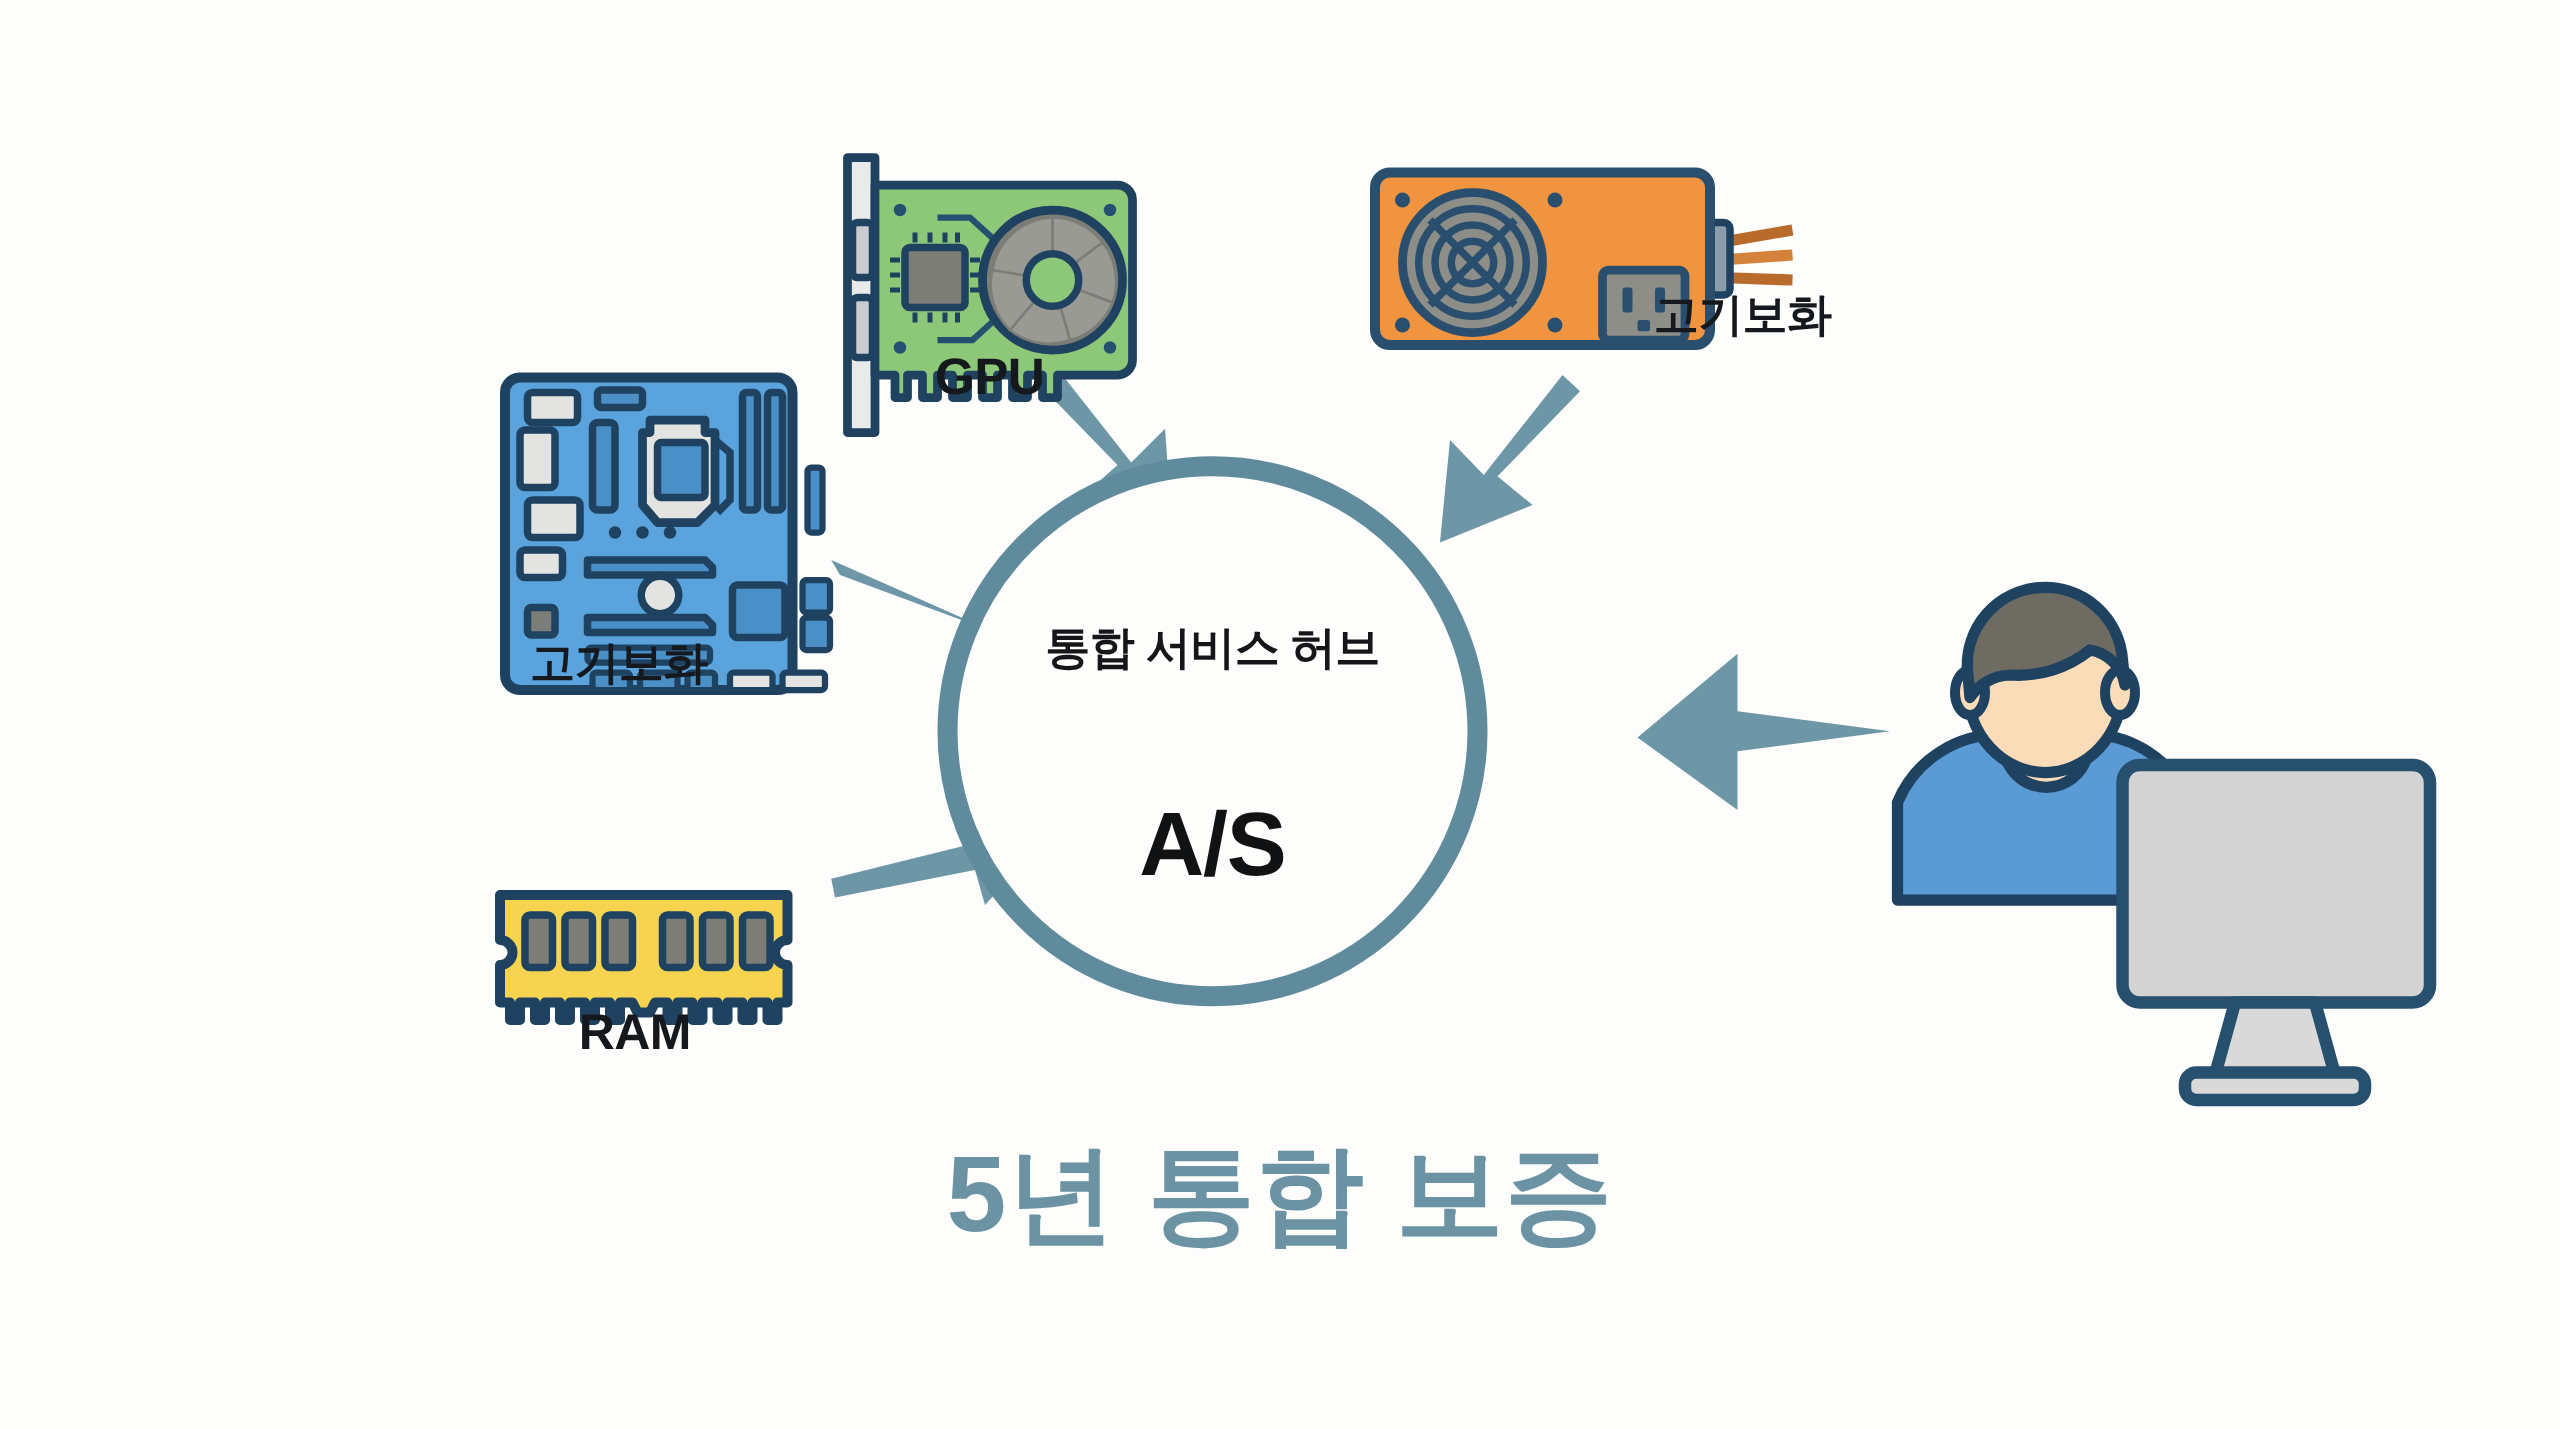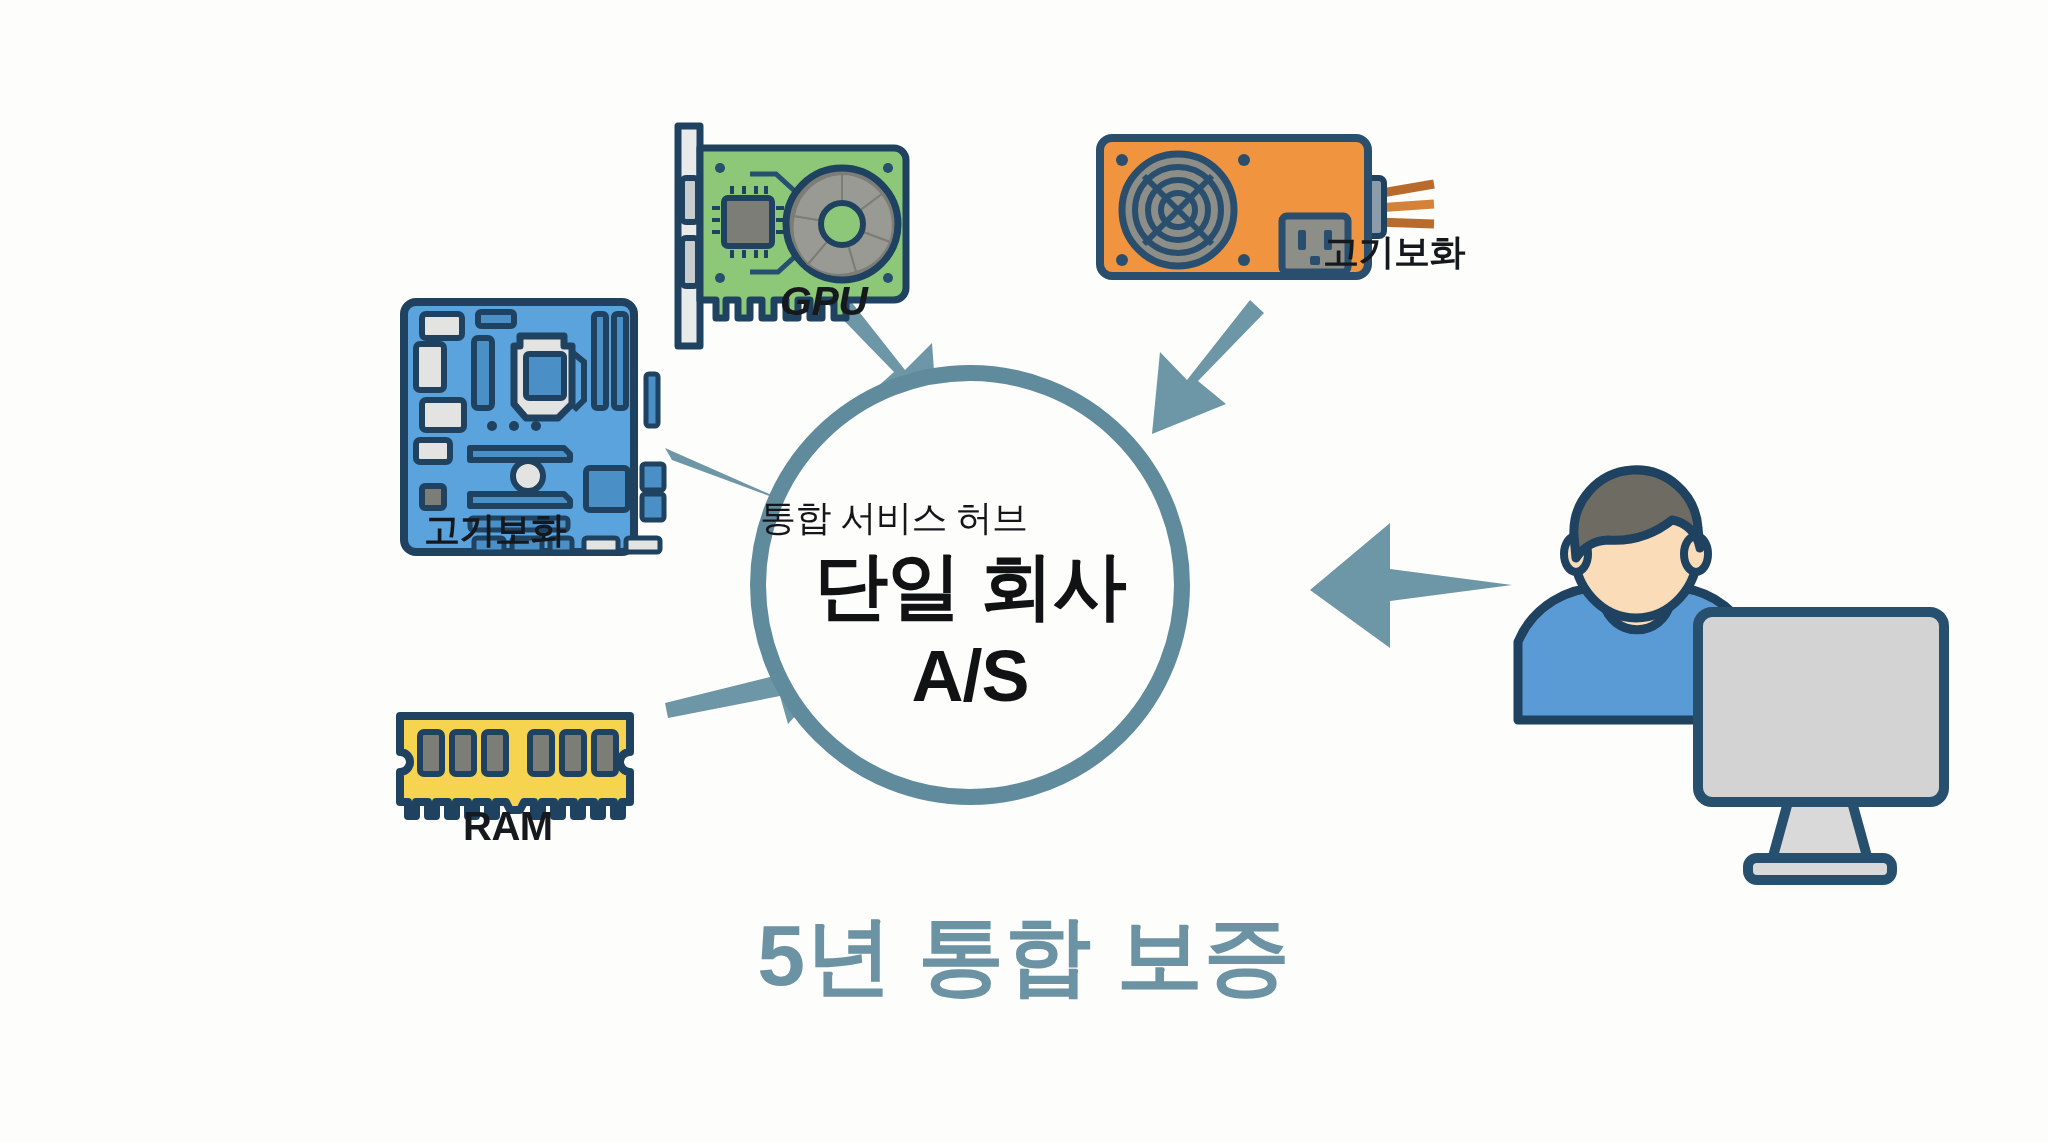--- a/index.html
+++ b/index.html
@@ -25,32 +25,33 @@
     height: 1143px;
   }
   .lbl {
     position: absolute;
     font-family: "Liberation Sans", "DejaVu Sans", sans-serif;
     font-weight: bold;
     color: #15181c;
     white-space: nowrap;
     letter-spacing: -0.5px;
   }
-  .lbl-gpu      { left: 780px;  top: 278px; font-size: 41px; font-style: italic; }
+  .lbl-gpu      { left: 748px;  top: 278px; font-size: 41px; }
   .lbl-psu      { left: 1323px; top: 228px; font-size: 36px; }
   .lbl-mb       { left: 424px;  top: 506px; font-size: 36px; }
   .lbl-ram      { left: 463px;  top: 804px; font-size: 40px; }
 
   .hub-sub {
     position: absolute;
     left: 760px;
     top: 494px;
     width: 420px;
+    text-align: center;
     font-size: 36px;
-    font-weight: normal;
+    font-weight: bold;
     color: #141619;
     letter-spacing: -0.5px;
   }
   .hub-main {
     position: absolute;
     left: 760px;
     top: 549px;
     width: 420px;
     text-align: center;
     font-size: 74px;
@@ -273,19 +274,18 @@
   <div class="lbl lbl-gpu">GPU</div>
 
   <div class="lbl lbl-psu">고기보화</div>
 
   <div class="lbl lbl-mb">고기보화</div>
 
   <div class="lbl lbl-ram">RAM</div>
 
   <div class="hub-sub">통합 서비스 허브</div>
 
-  <div class="hub-main">단일 회사</div>
 
   <div class="hub-as">A/S</div>
 
   <div class="footer-text">5년 통합 보증</div>
 
 </div>
 
 </body></html>

